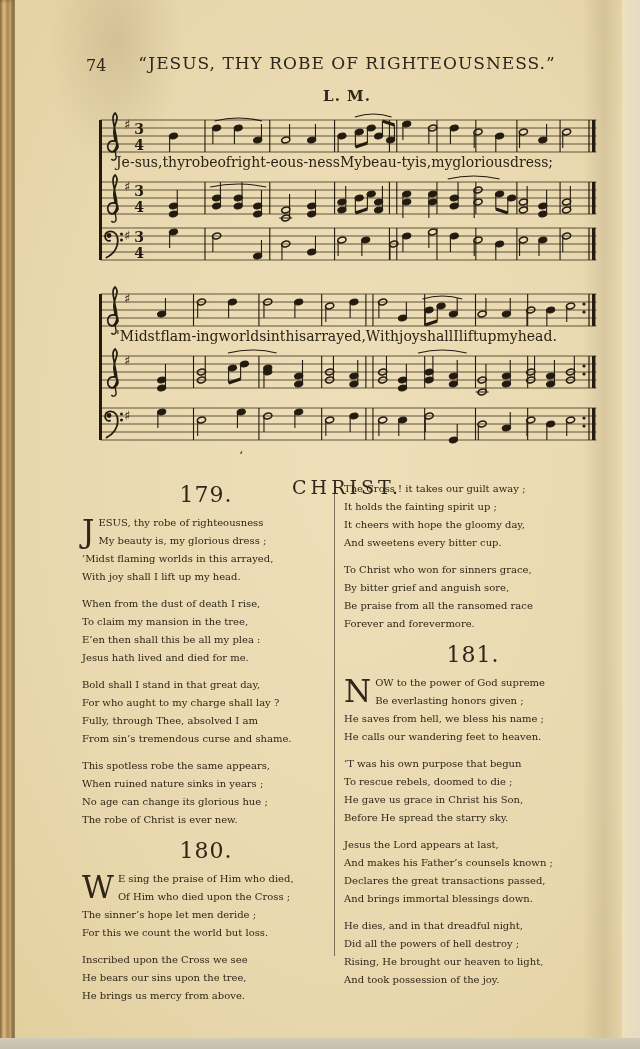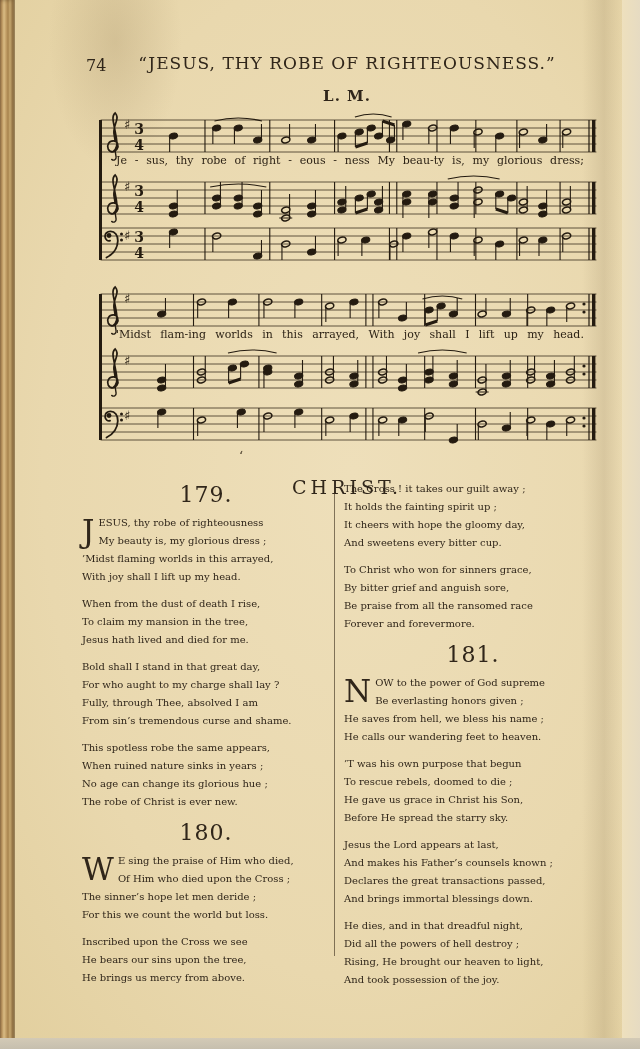--- a/index.html
+++ b/index.html
@@ -37,22 +37,22 @@
   }
   .page-number{position:absolute;left:86px;top:56px;font-size:16px;}
   .centerband{position:absolute;left:80px;right:26px;text-align:center;}
   .page-title{top:53px;font-size:17px;letter-spacing:1px;}
   .meter{top:87px;font-size:15px;font-weight:bold;letter-spacing:1px;}
   .music{position:absolute;left:0;top:0;width:640px;height:460px;}
   .staff-svg{position:absolute;left:100px;width:497px;height:60px;}
   .sys-connector{position:absolute;left:99px;width:2.6px;background:#241b10;}
   .lyrics-row{
     position:absolute;left:116px;width:468px;height:16px;
-    display:flex;justify-content:space-between;align-items:baseline;
-    font-size:11px;color:#2c2215;white-space:nowrap;
+    display:flex;align-items:baseline;
+    font-size:14px;color:#2c2215;white-space:nowrap;
   }
   .christ-heading{top:476px;font-size:19px;letter-spacing:4px;}
   .ink-mark{position:absolute;left:239px;top:449px;font-size:13px;color:#3a2e1e;}
   .cols{position:absolute;left:82px;top:480px;right:26px;}
   .col{position:absolute;top:0;}
   .col-left{left:0;width:248px;}
   .col-right{left:262px;width:258px;}
   .col-divider{
     position:absolute;left:252px;top:8px;height:468px;width:1.3px;
     background:rgba(55,42,24,0.6);
@@ -536,20 +536,21 @@
         <div class="verse">
           <span class="dropcap">J</span>
           <div class="line">ESUS, thy robe of righteousness</div>
           <div class="line">My beauty is, my glorious dress ;</div>
           <div class="line">’Midst flaming worlds in this arrayed,</div>
           <div class="line">With joy shall I lift up my head.</div>
         </div>
         <div class="verse">
           <div class="line">When from the dust of death I rise,</div>
           <div class="line">To claim my mansion in the tree,</div>
+          <div class="line">E’en then shall this be all my plea :</div>
           <div class="line">Jesus hath lived and died for me.</div>
         </div>
         <div class="verse">
           <div class="line">Bold shall I stand in that great day,</div>
           <div class="line">For who aught to my charge shall lay ?</div>
           <div class="line">Fully, through Thee, absolved I am</div>
           <div class="line">From sin’s tremendous curse and shame.</div>
         </div>
         <div class="verse">
           <div class="line">This spotless robe the same appears,</div>

